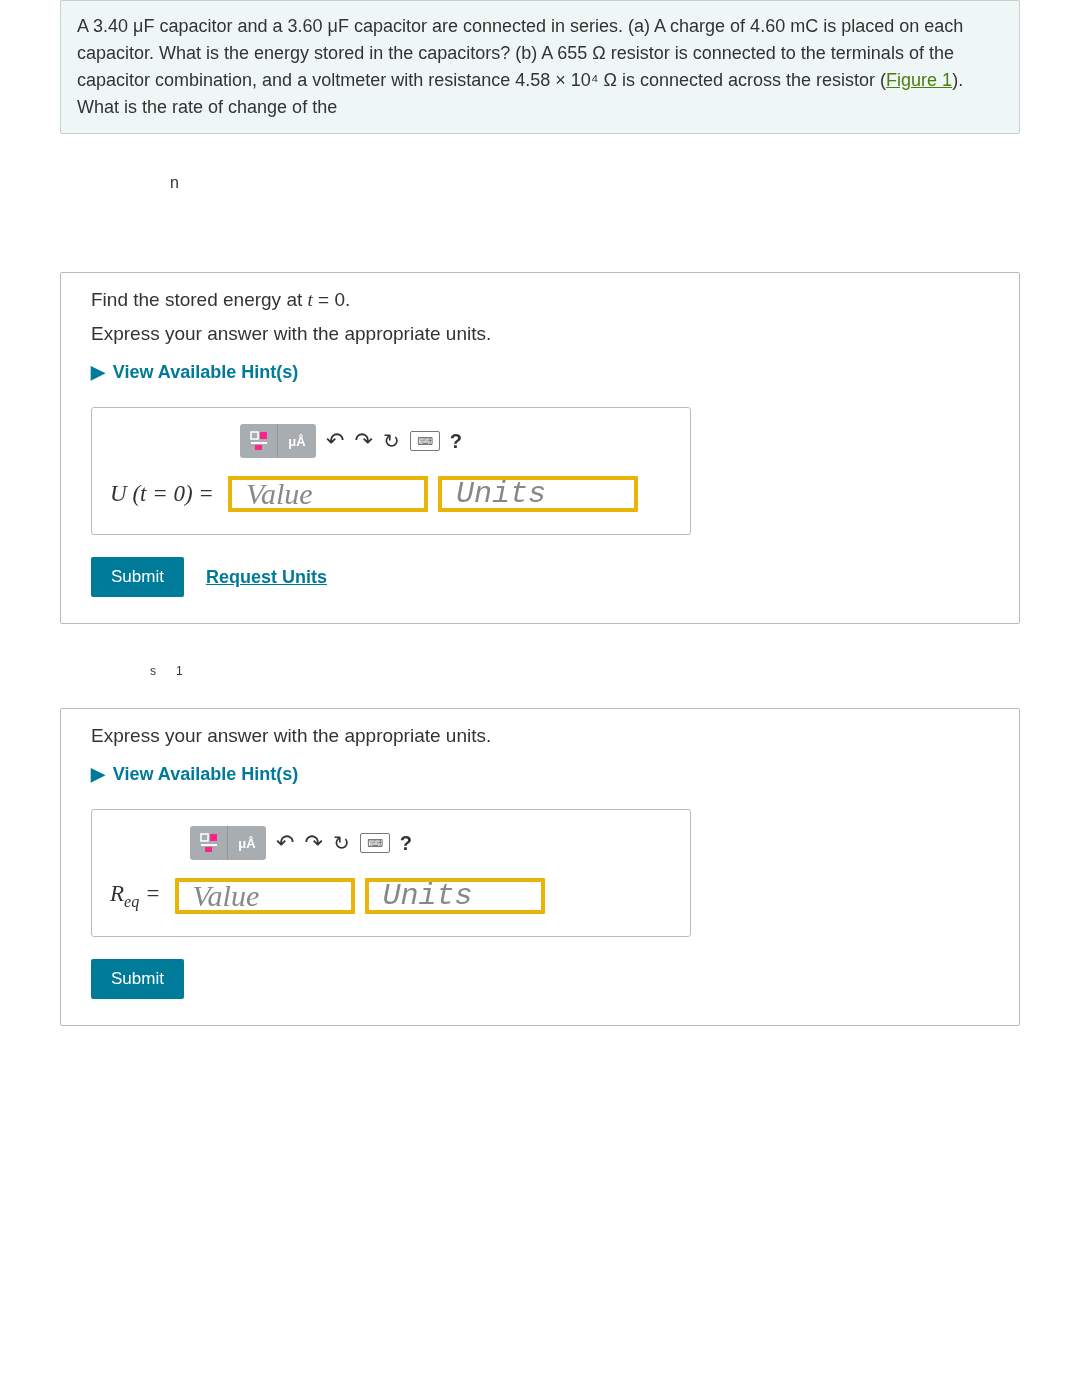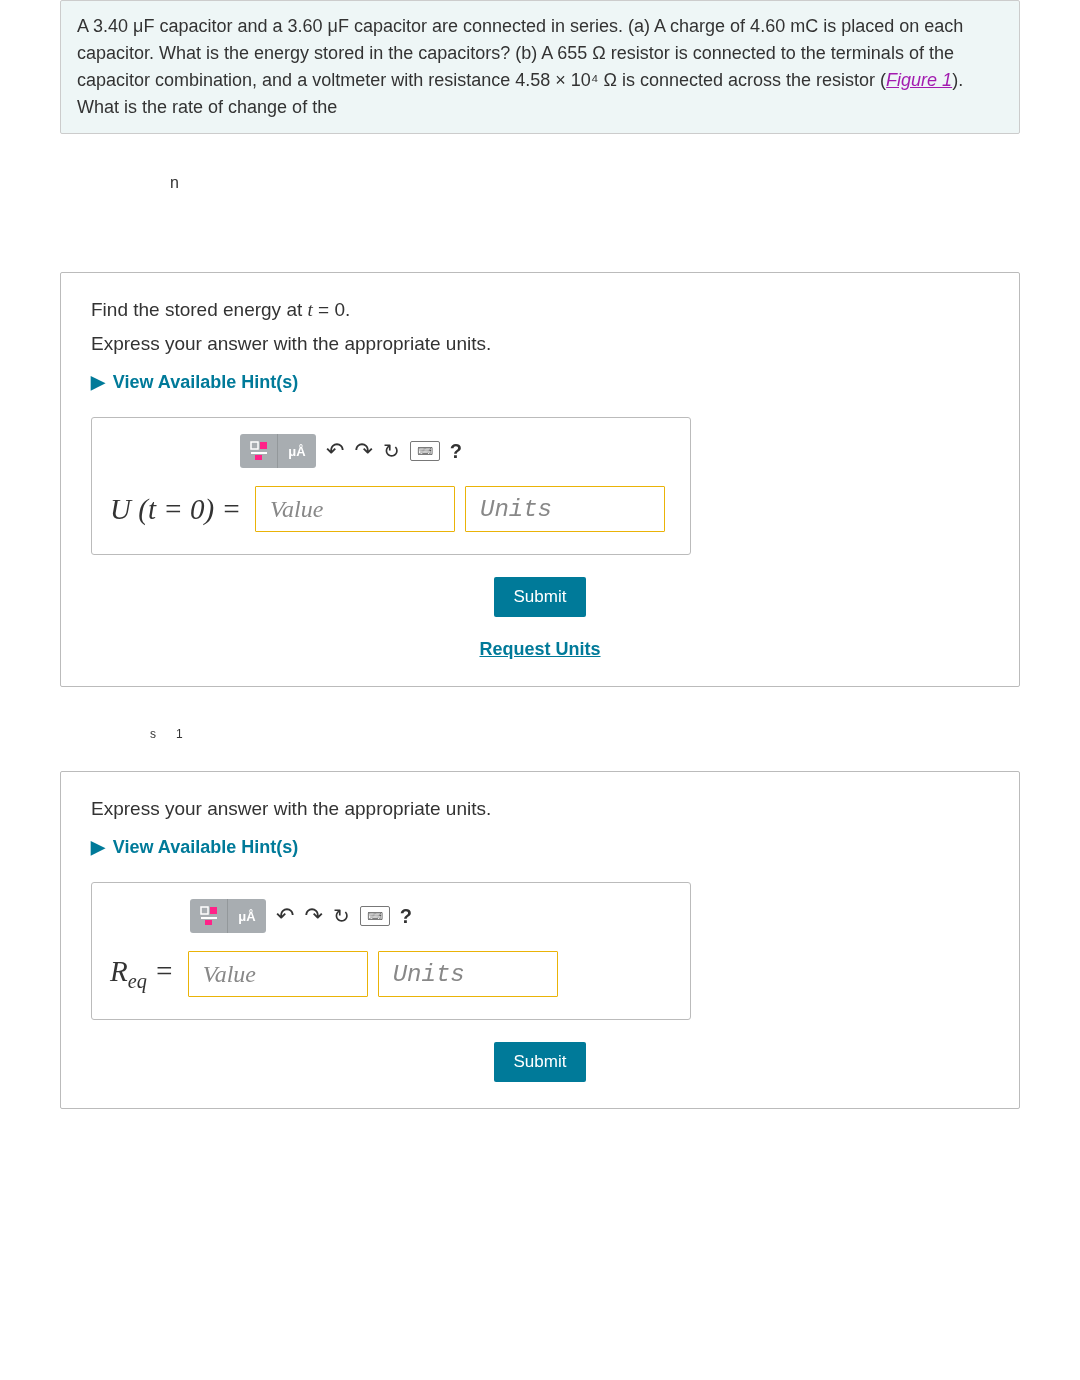--- a/index.html
+++ b/index.html
@@ -1,43 +1,43 @@
 <!DOCTYPE html>
 <html><head>
 <meta charset="utf-8">
 <style>
   * { box-sizing: border-box; margin: 0; padding: 0; }
   body { font-family: Arial, Helvetica, sans-serif; background: #fff; font-size: 18px; color: #333; }
   .problem-box { border: 1px solid #ccc; background: #eef6f6; margin: 0 60px 40px 60px; padding: 12px 16px; line-height: 1.5; border-radius: 2px; }
   .frag { margin-left: 170px; color: #333; font-size: 16px; }
-  .part-box { border: 1px solid #bbb; margin: 80px 60px 40px 60px; padding: 26px 30px 26px 30px; border-radius: 2px; }
+  .part-box { border: 1px solid #bbb; margin: 80px 60px 40px 60px; padding: 16px 30px 26px 30px; border-radius: 2px; }
   .prompt { color: #333; margin-bottom: 12px; font-size: 19px; }
   .bold { font-weight: normal; margin-bottom: 16px; font-size: 19px; }
   .hints { color: #007a99; font-weight: bold; cursor: pointer; margin-bottom: 24px; display: flex; align-items: center; font-size: 18px; }
   .hints .tri { display: inline-block; margin-right: 8px; }
   .answer-panel { border: 1px solid #bbb; border-radius: 3px; padding: 16px 18px 22px 18px; margin-bottom: 22px; width: 600px; max-width: 100%; }
   .toolbar { display: flex; align-items: center; justify-content: flex-start; margin-bottom: 18px; margin-left: 130px; }
   .answer-panel.small .toolbar { margin-left: 80px; }
   .tb-group { display: flex; background: #a8adb1; border-radius: 3px; overflow: hidden; }
   .tb-btn { width: 38px; height: 34px; display: flex; align-items: center; justify-content: center; color: #fff; font-size: 16px; border-right: 1px solid rgba(0,0,0,0.12); }
   .tb-btn:last-child { border-right: none; }
   .spacer { flex: 0 0 10px; }
   .eq-row { display: flex; align-items: center; gap: 10px; }
-  .eq-label { font-style: italic; font-family: 'Times New Roman', serif; font-size: 29px; white-space: nowrap; padding-right: 4px; }
-  .eq-input { border: 1px solid #eab308; height: 46px; display: flex; align-items: center; padding: 0 14px; font-family: 'Times New Roman', serif; font-style: italic; color: #888; font-size: 24px; border-radius: 1px; }
+  .eq-label { font-style: italic; font-family: 'Times New Roman', serif; font-size: 23px; white-space: nowrap; padding-right: 4px; }
+  .eq-input { border: 4px solid #eab308; height: 36px; display: flex; align-items: center; padding: 0 14px; font-family: 'Times New Roman', serif; font-style: italic; color: #888; font-size: 30px; border-radius: 1px; }
   .eq-input.value { width: 200px; }
   .eq-input.units { width: 200px; font-family: Liberation Mono, monospace; }
   .answer-panel.small .eq-input.value { width: 180px; }
   .answer-panel.small .eq-input.units { width: 180px; }
-  .action-row { display: flex; align-items: center; gap: 22px; flex-direction: column; }
+  .action-row { display: flex; align-items: center; gap: 22px; }
   .submit-btn { background: #007a99; color: #fff; border: none; padding: 10px 20px; font-size: 17px; border-radius: 2px; cursor: pointer; }
   .req-link { color: #007a99; font-weight: bold; text-decoration: underline; font-size: 18px; }
   .floating { margin: 12px 0 0 150px; color: #333; font-size: 12px; }
   .italic-var { font-style: italic; font-family: 'Times New Roman', serif; }
-  .link-inline { color: #a21caf; text-decoration: underline; font-style: italic; }
+  .link-inline { color: #4d7c0f; text-decoration: underline; }
   .math { font-family: 'Times New Roman', serif; }
   .qmark { font-weight: bold; font-size: 20px; color: #333; padding: 0 10px; }
   .keyboard-box { border:1px solid #777; width:30px; height:20px; display:inline-flex; align-items:center; justify-content:center; border-radius:2px; font-size:11px; letter-spacing:-1px; color:#555; }
   .redo-circ { font-size:20px; }
   .tinylabel { color:#777; font-size:12px; text-align:center; margin: -10px 0 10px 300px; }
   .sub { font-size: 0.7em; vertical-align: sub; }
 </style>
 </head>
 <body>
 

